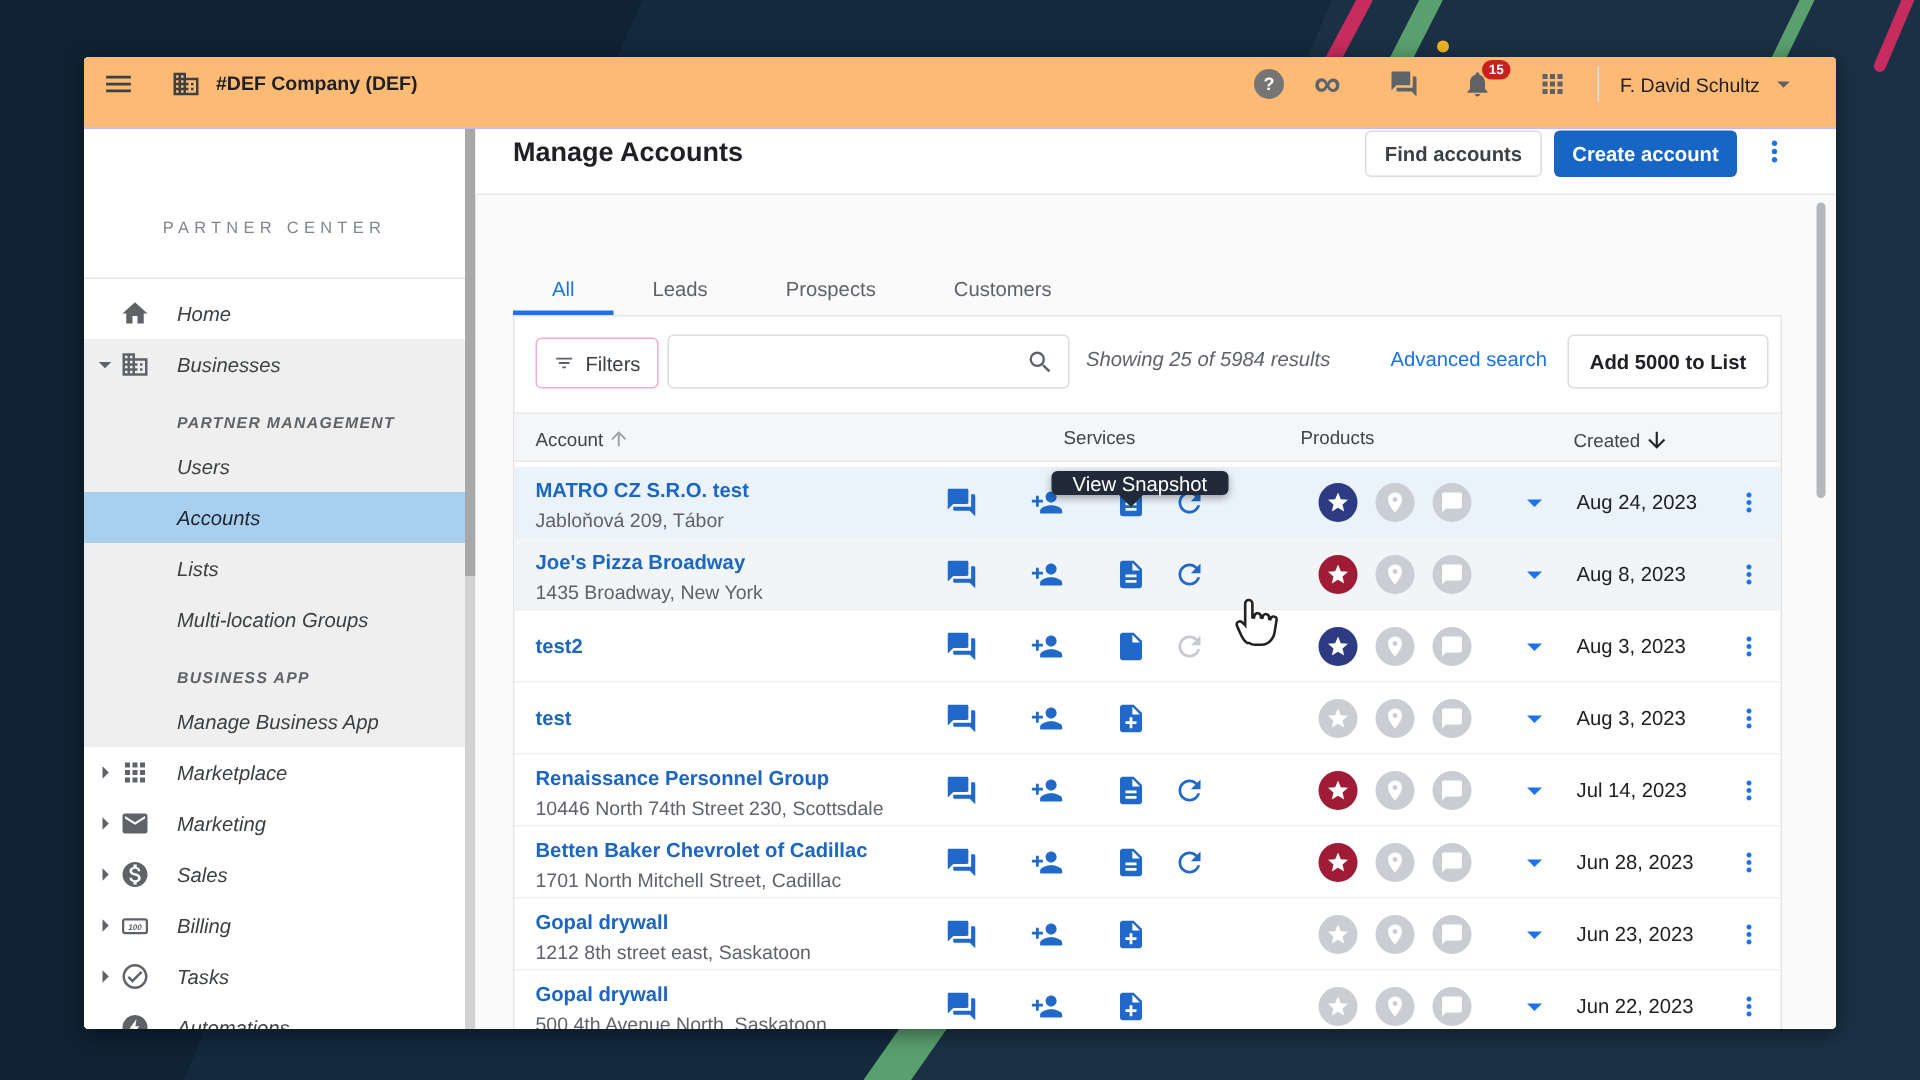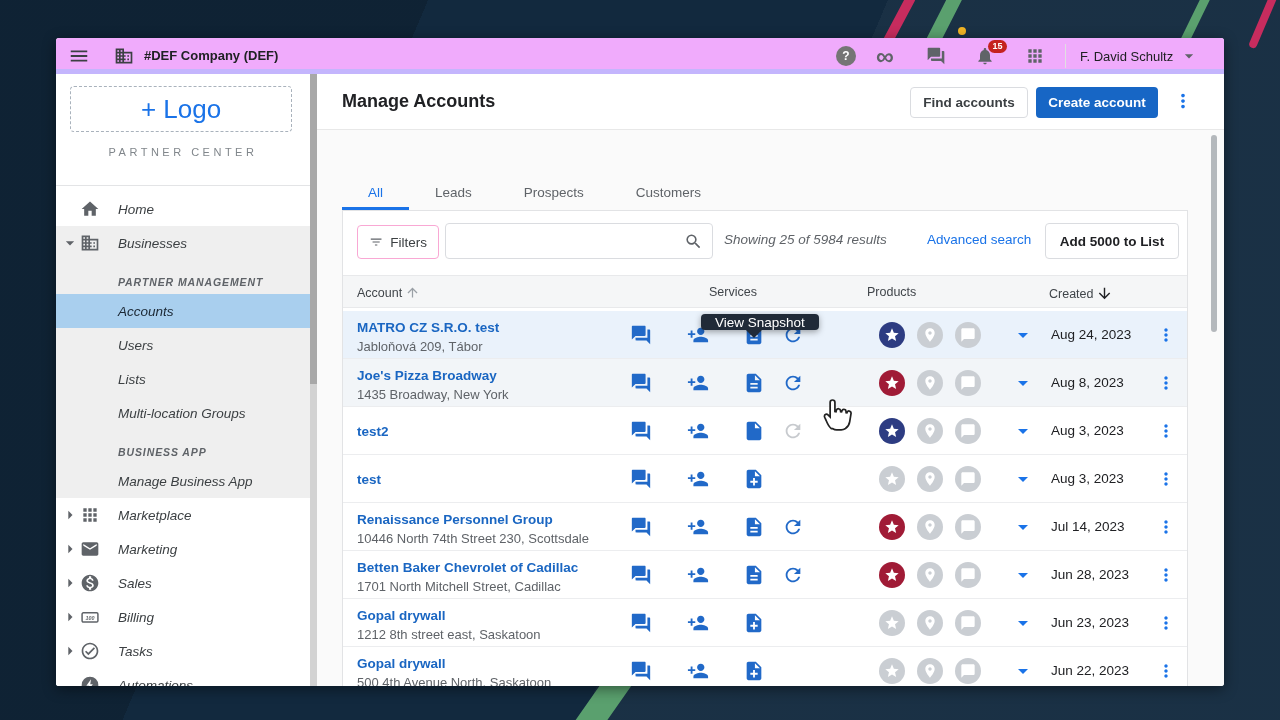--- a/index.html
+++ b/index.html
@@ -13,21 +13,21 @@
   .st-green1{ left:919px; top:-14px; width:14px; height:138px; background:var(--streak-green); transform:rotate(27deg); }
   .st-dot   { left:958px; top:27px; width:8px; height:8px; border-radius:50%; background:var(--streak-yellow); }
   .st-green2{ left:1190px; top:-10px; width:9px; height:62px; background:var(--streak-green); transform:rotate(26deg); }
   .st-pink2 { left:1259px; top:-8px; width:8px; height:58px; background:var(--streak-pink); transform:rotate(23deg); }
   .st-green3{ left:582px; top:660px; width:26px; height:110px; background:var(--streak-green); transform:rotate(35deg); }
 
   .app { position:absolute; left:56px; top:38px; width:1168px; height:648px; background:#fff; border-radius:3px; box-shadow:0 3px 14px rgba(0,0,0,.45); overflow:hidden; }
   .icn svg, button svg, .svc svg { display:block; width:100%; height:100%; fill:currentColor; }
 
   
-  .topbar { position:absolute; left:0; top:0; right:0; height:36px; background:#f0abfc; border-bottom:5px solid #c4b5fd; z-index:8; }
+  .topbar { position:absolute; left:0; top:0; right:0; height:48px; background:#fdba74; border-bottom:1px solid #c4b5fd; z-index:8; }
   .topbar > * { position:absolute; }
   .tb-menu { left:12px; top:7px; width:22px; height:22px; color:#3c4043; background:none; border:none; cursor:pointer; }
   .tb-building { left:58px; top:8px; width:20px; height:20px; color:#3c4043; }
   .tb-title { left:88px; top:10px; font-size:13px; font-weight:700; color:#202124; white-space:nowrap; }
   .tb-help { left:780px; top:8px; width:20px; height:20px; border-radius:50%; background:#757575; color:#fff; font-size:12px; font-weight:700; text-align:center; line-height:20px; border:none; }
   .tb-inf { left:820px; top:1px; font-size:25px; font-weight:700; color:#5f6368; background:none; border:none; line-height:34px; }
   .tb-chat { left:870px; top:8px; width:20px; height:20px; color:#5f6368; background:none; border:none; }
   .tb-bell { left:919px; top:8px; width:20px; height:20px; color:#5f6368; background:none; border:none; }
   .tb-badge { left:932px; top:2px; min-width:19px; height:13px; background:var(--badge-red); color:#fff; font-size:9px; font-weight:700; border-radius:7px; text-align:center; line-height:13px; padding:0 3px; }
   .tb-grid { left:969px; top:8px; width:20px; height:20px; color:#5f6368; background:none; border:none; }
@@ -158,21 +158,20 @@
         <span class="tb-user-name">F. David Schultz</span>
         <span class="tb-user-caret icn">
             <svg viewBox="0 0 24 24">
               <path d="M7 10l5 5 5-5z"></path>
             </svg>
           </span>
       </button>
     </div>
 
     <div class="sidebar">
-      <div class="logo-box">+ Logo</div>
       <div class="brand">PARTNER CENTER</div>
       <div class="side-div"></div>
       <div class="nav" id="side-nav">
           <div class="nv">
             <span class="nv-icon icn">
               <svg viewBox="0 0 24 24">
                 <path d="M10 20v-6h4v6h5v-8h3L12 3 2 12h3v8z"></path>
               </svg>
             </span>
             <span class="nv-label">Home</span>
@@ -184,25 +183,25 @@
               </svg>
             </span>
             <span class="nv-icon icn">
               <svg viewBox="0 0 24 24">
                 <path d="M12 7V3H2v18h20V7H12zM6 19H4v-2h2v2zm0-4H4v-2h2v2zm0-4H4V9h2v2zm0-4H4V5h2v2zm4 12H8v-2h2v2zm0-4H8v-2h2v2zm0-4H8V9h2v2zm0-4H8V5h2v2zm10 12h-8v-2h2v-2h-2v-2h2v-2h-2V9h8v10zm-2-8h-2v2h2v-2zm0 4h-2v2h2v-2z"></path>
               </svg>
             </span>
             <span class="nv-label">Businesses</span>
           </div>
           <div class="nv-section">PARTNER MANAGEMENT</div>
+          <div class="nv group">
+            <span class="nv-label">Users</span>
+          </div>
           <div class="nv group selected">
             <span class="nv-label">Accounts</span>
-          </div>
-          <div class="nv group">
-            <span class="nv-label">Users</span>
           </div>
           <div class="nv group">
             <span class="nv-label">Lists</span>
           </div>
           <div class="nv group">
             <span class="nv-label">Multi-location Groups</span>
           </div>
           <div class="nv-section">BUSINESS APP</div>
           <div class="nv group">
             <span class="nv-label">Manage Business App</span>

